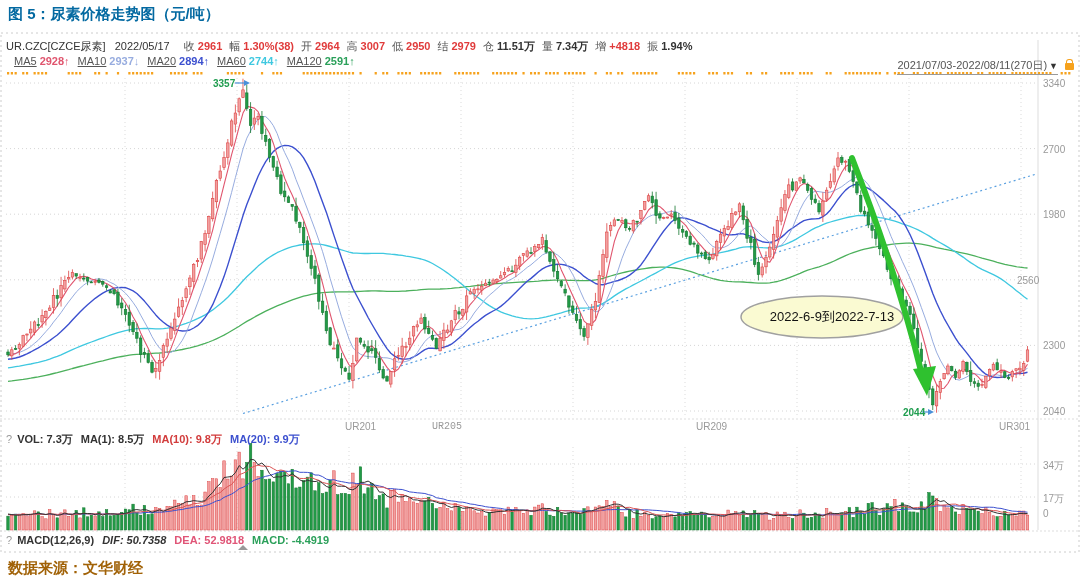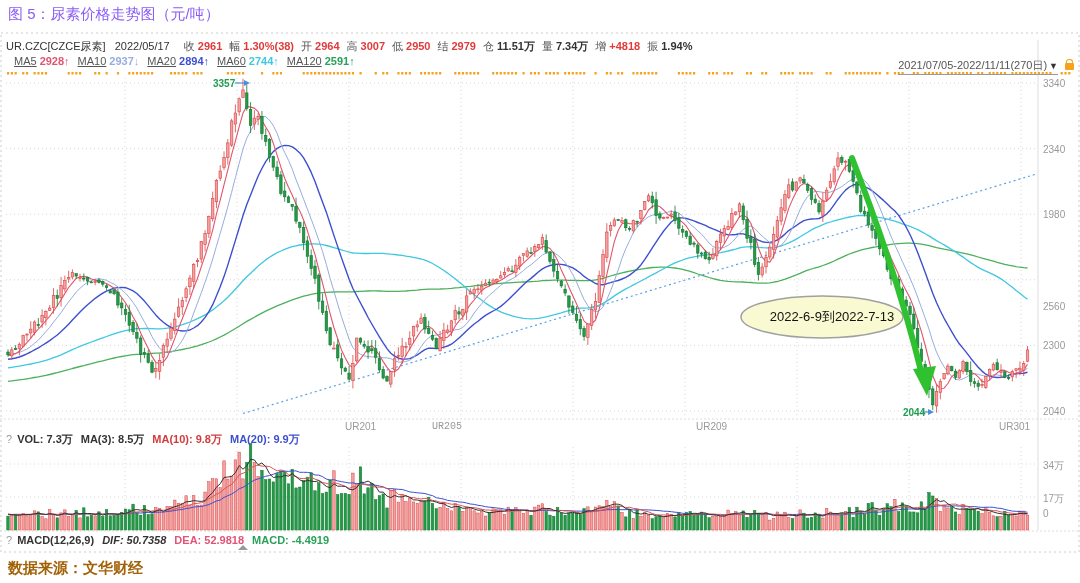--- a/index.html
+++ b/index.html
@@ -1,20 +1,20 @@
 <!DOCTYPE html>
 <html><head>
 <meta charset="utf-8">
 <style>
   html,body{margin:0;padding:0;background:#fff;}
   body{width:1080px;height:583px;position:relative;overflow:hidden;
        font-family:"Liberation Sans","DejaVu Sans",sans-serif;}
   #chart-svg{position:absolute;left:0;top:0;z-index:1;}
   .ov{position:absolute;z-index:2;white-space:nowrap;}
-  .fig-title{left:8px;top:5px;font-size:15px;font-weight:normal;color:#8b5cf6;}
+  .fig-title{left:8px;top:5px;font-size:15px;font-weight:bold;color:#0369a1;}
   .ticker-row{left:6px;top:39px;font-size:11px;color:#444;}
   .ticker-row .sym{color:#333;margin-right:6px;}
   .ticker-row .dt{color:#333;margin-right:4px;}
   .fld .lb{color:#555;margin-left:7px;}
   .fld .vl{margin-left:3px;font-weight:bold;}
   .ma-row{left:6px;top:55px;font-size:11px;color:#555;}
   .ma-row .fld .lb{margin-left:8px;color:#555;text-decoration:underline;}
   .range-ctl{right:22px;top:58px;font-size:11px;color:#555;border-bottom:1px solid #999;padding-bottom:1px;cursor:pointer;}
   .range-ctl .dd{color:#333;font-size:9px;margin-left:2px;}
   .lock{position:absolute;right:6px;top:63px;width:9px;height:7px;background:#f6a21d;border-radius:1px;}
@@ -1082,43 +1082,43 @@
 
 <div class="ov ticker-row">
   <span class="sym">UR.CZC[CZCE尿素]</span>
   <span class="dt">2022/05/17</span>
   <span><span class="fld"><span class="lb">收</span><span class="vl" style="color: rgb(224, 59, 59);">2961</span></span><span class="fld"><span class="lb">幅</span><span class="vl" style="color: rgb(224, 59, 59);">1.30%(38)</span></span><span class="fld"><span class="lb">开</span><span class="vl" style="color: rgb(224, 59, 59);">2964</span></span><span class="fld"><span class="lb">高</span><span class="vl" style="color: rgb(224, 59, 59);">3007</span></span><span class="fld"><span class="lb">低</span><span class="vl" style="color: rgb(224, 59, 59);">2950</span></span><span class="fld"><span class="lb">结</span><span class="vl" style="color: rgb(224, 59, 59);">2979</span></span><span class="fld"><span class="lb">仓</span><span class="vl" style="color: rgb(51, 51, 51);">11.51万</span></span><span class="fld"><span class="lb">量</span><span class="vl" style="color: rgb(51, 51, 51);">7.34万</span></span><span class="fld"><span class="lb">增</span><span class="vl" style="color: rgb(224, 59, 59);">+4818</span></span><span class="fld"><span class="lb">振</span><span class="vl" style="color: rgb(51, 51, 51);">1.94%</span></span></span>
 </div>
 
 <div class="ov ma-row"><span class="fld"><span class="lb">MA5</span><span class="vl" style="color: rgb(224, 85, 110);">2928↑</span></span><span class="fld"><span class="lb">MA10</span><span class="vl" style="color: rgb(151, 172, 223);">2937↓</span></span><span class="fld"><span class="lb">MA20</span><span class="vl" style="color: rgb(60, 80, 207);">2894↑</span></span><span class="fld"><span class="lb">MA60</span><span class="vl" style="color: rgb(63, 200, 224);">2744↑</span></span><span class="fld"><span class="lb">MA120</span><span class="vl" style="color: rgb(43, 160, 90);">2591↑</span></span></div>
 
 <div class="ov range-ctl">
-  <span>2021/07/05-2022/11/11(270日)</span><span class="dd">▼</span>
+  <span>2021/07/03-2022/08/11(270日)</span><span class="dd">▼</span>
 </div>
 <div class="lock"></div>
 
 <div class="ov vol-row">
-  <span class="help">?</span><span><span class="hd-item" style="color: rgb(51, 51, 51);">VOL: 7.3万</span><span class="hd-item" style="color: rgb(51, 51, 51);">MA(3): 8.5万</span><span class="hd-item" style="color: rgb(210, 60, 60);">MA(10): 9.8万</span><span class="hd-item" style="color: rgb(60, 80, 207);">MA(20): 9.9万</span></span>
+  <span class="help">?</span><span><span class="hd-item" style="color: rgb(51, 51, 51);">VOL: 7.3万</span><span class="hd-item" style="color: rgb(51, 51, 51);">MA(1): 8.5万</span><span class="hd-item" style="color: rgb(210, 60, 60);">MA(10): 9.8万</span><span class="hd-item" style="color: rgb(60, 80, 207);">MA(20): 9.9万</span></span>
 </div>
 
 <div class="ov macd-row">
   <span class="help">?</span><span><span class="hd-item" style="color: rgb(51, 51, 51);">MACD(12,26,9)</span><span class="hd-item" style="color: rgb(51, 51, 51); font-style: italic;">DIF: 50.7358</span><span class="hd-item" style="color: rgb(224, 85, 119);">DEA: 52.9818</span><span class="hd-item" style="color: rgb(43, 160, 90);">MACD: -4.4919</span></span>
 </div>
 <div class="ov chev"></div>
 
 <div class="ov peak-lbl" style="left:213px;top:78px;">3357</div>
 <div class="ov peak-lbl" style="left:903px;top:407px;">2044</div>
 <div class="ov annot">2022-6-9到2022-7-13</div>
 
 <div class="ov src">数据来源：文华财经</div>
 
 <div class="ylab" style="left: 1043px; top: 78px;">3340</div>
-<div class="ylab" style="left: 1043px; top: 143.6px;">2340</div>
+<div class="ylab" style="left: 1043px; top: 143.6px;">2700</div>
 <div class="ylab" style="left: 1043px; top: 209.2px;">1980</div>
-<div class="ylab" style="left: 1043px; top: 274.8px; margin-top: 26px;">2560</div>
+<div class="ylab" style="left: 1017px; top: 274.8px;">2560</div>
 <div class="ylab" style="left: 1043px; top: 340.4px;">2300</div>
 <div class="ylab" style="left: 1043px; top: 406px;">2040</div>
 <div class="xlab" style="left: 345px; top: 421px;">UR201</div>
 <div class="xlab" style="left: 432px; top: 421px; font-family: Liberation Mono, monospace;">UR205</div>
 <div class="xlab" style="left: 696px; top: 421px;">UR209</div>
 <div class="xlab" style="left: 999px; top: 421px;">UR301</div>
 <div class="vlab" style="left: 1043px; top: 459px;">34万</div>
 <div class="vlab" style="left: 1043px; top: 492px;">17万</div>
 <div class="vlab" style="left: 1043px; top: 508px;">0</div>
 

